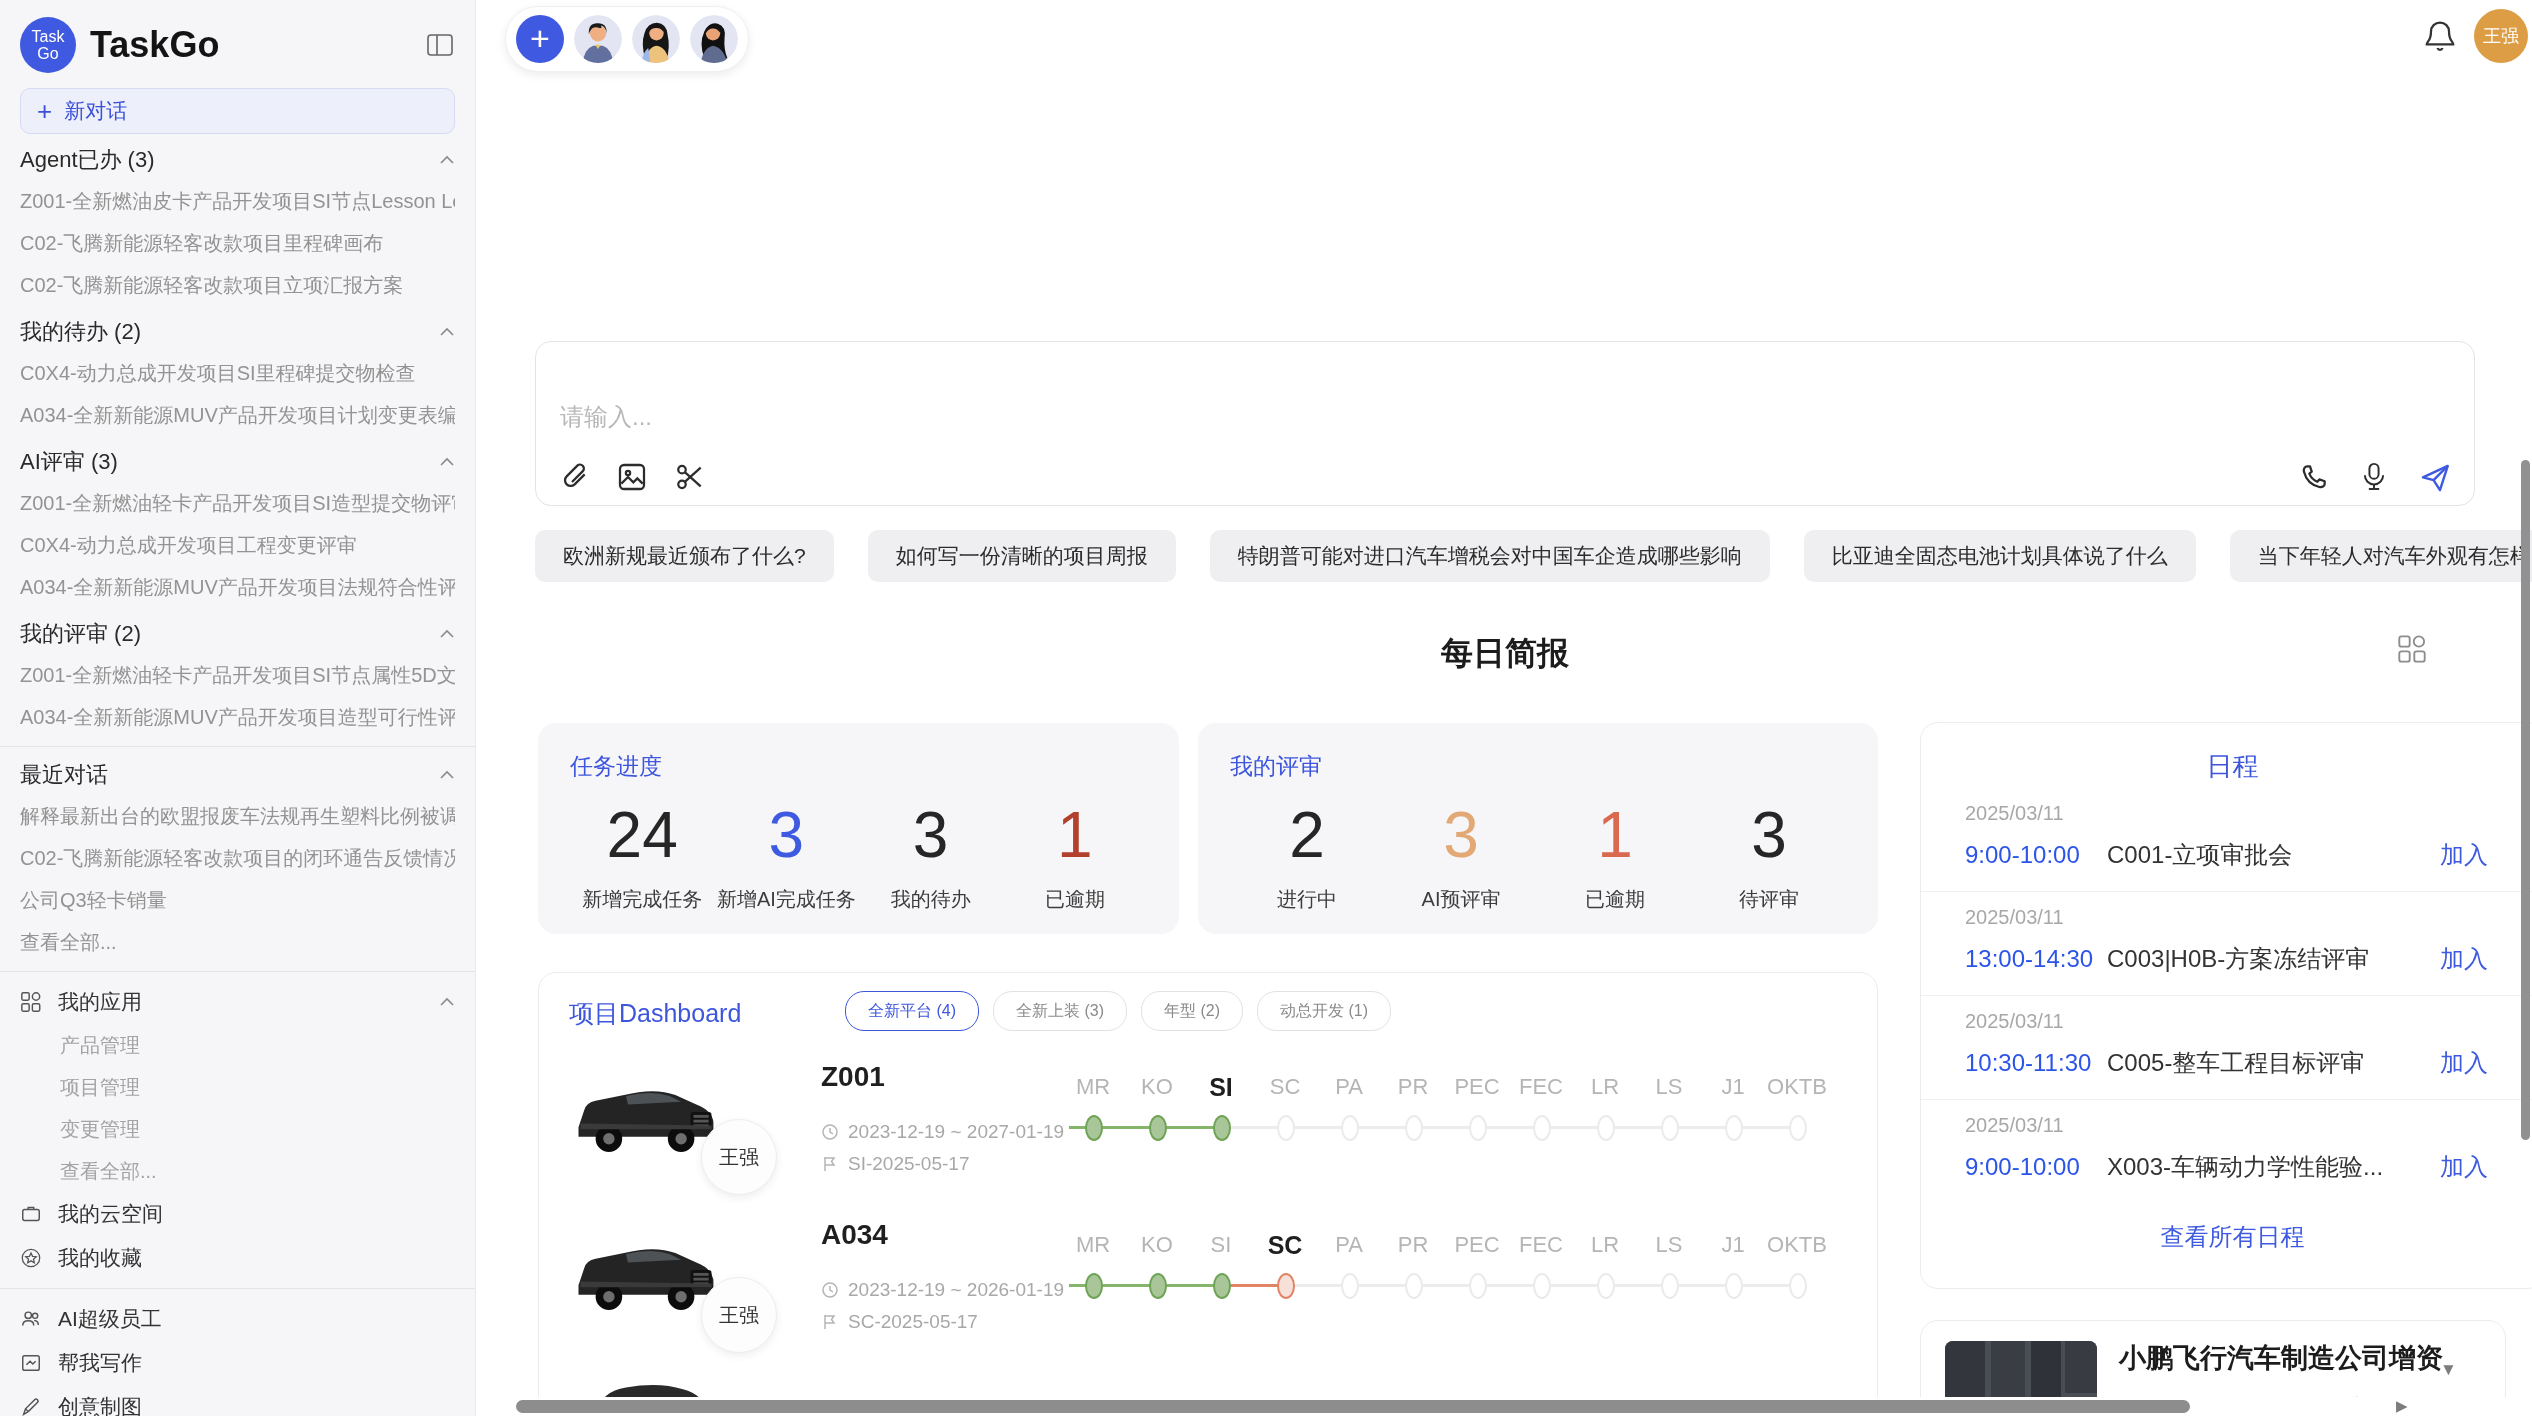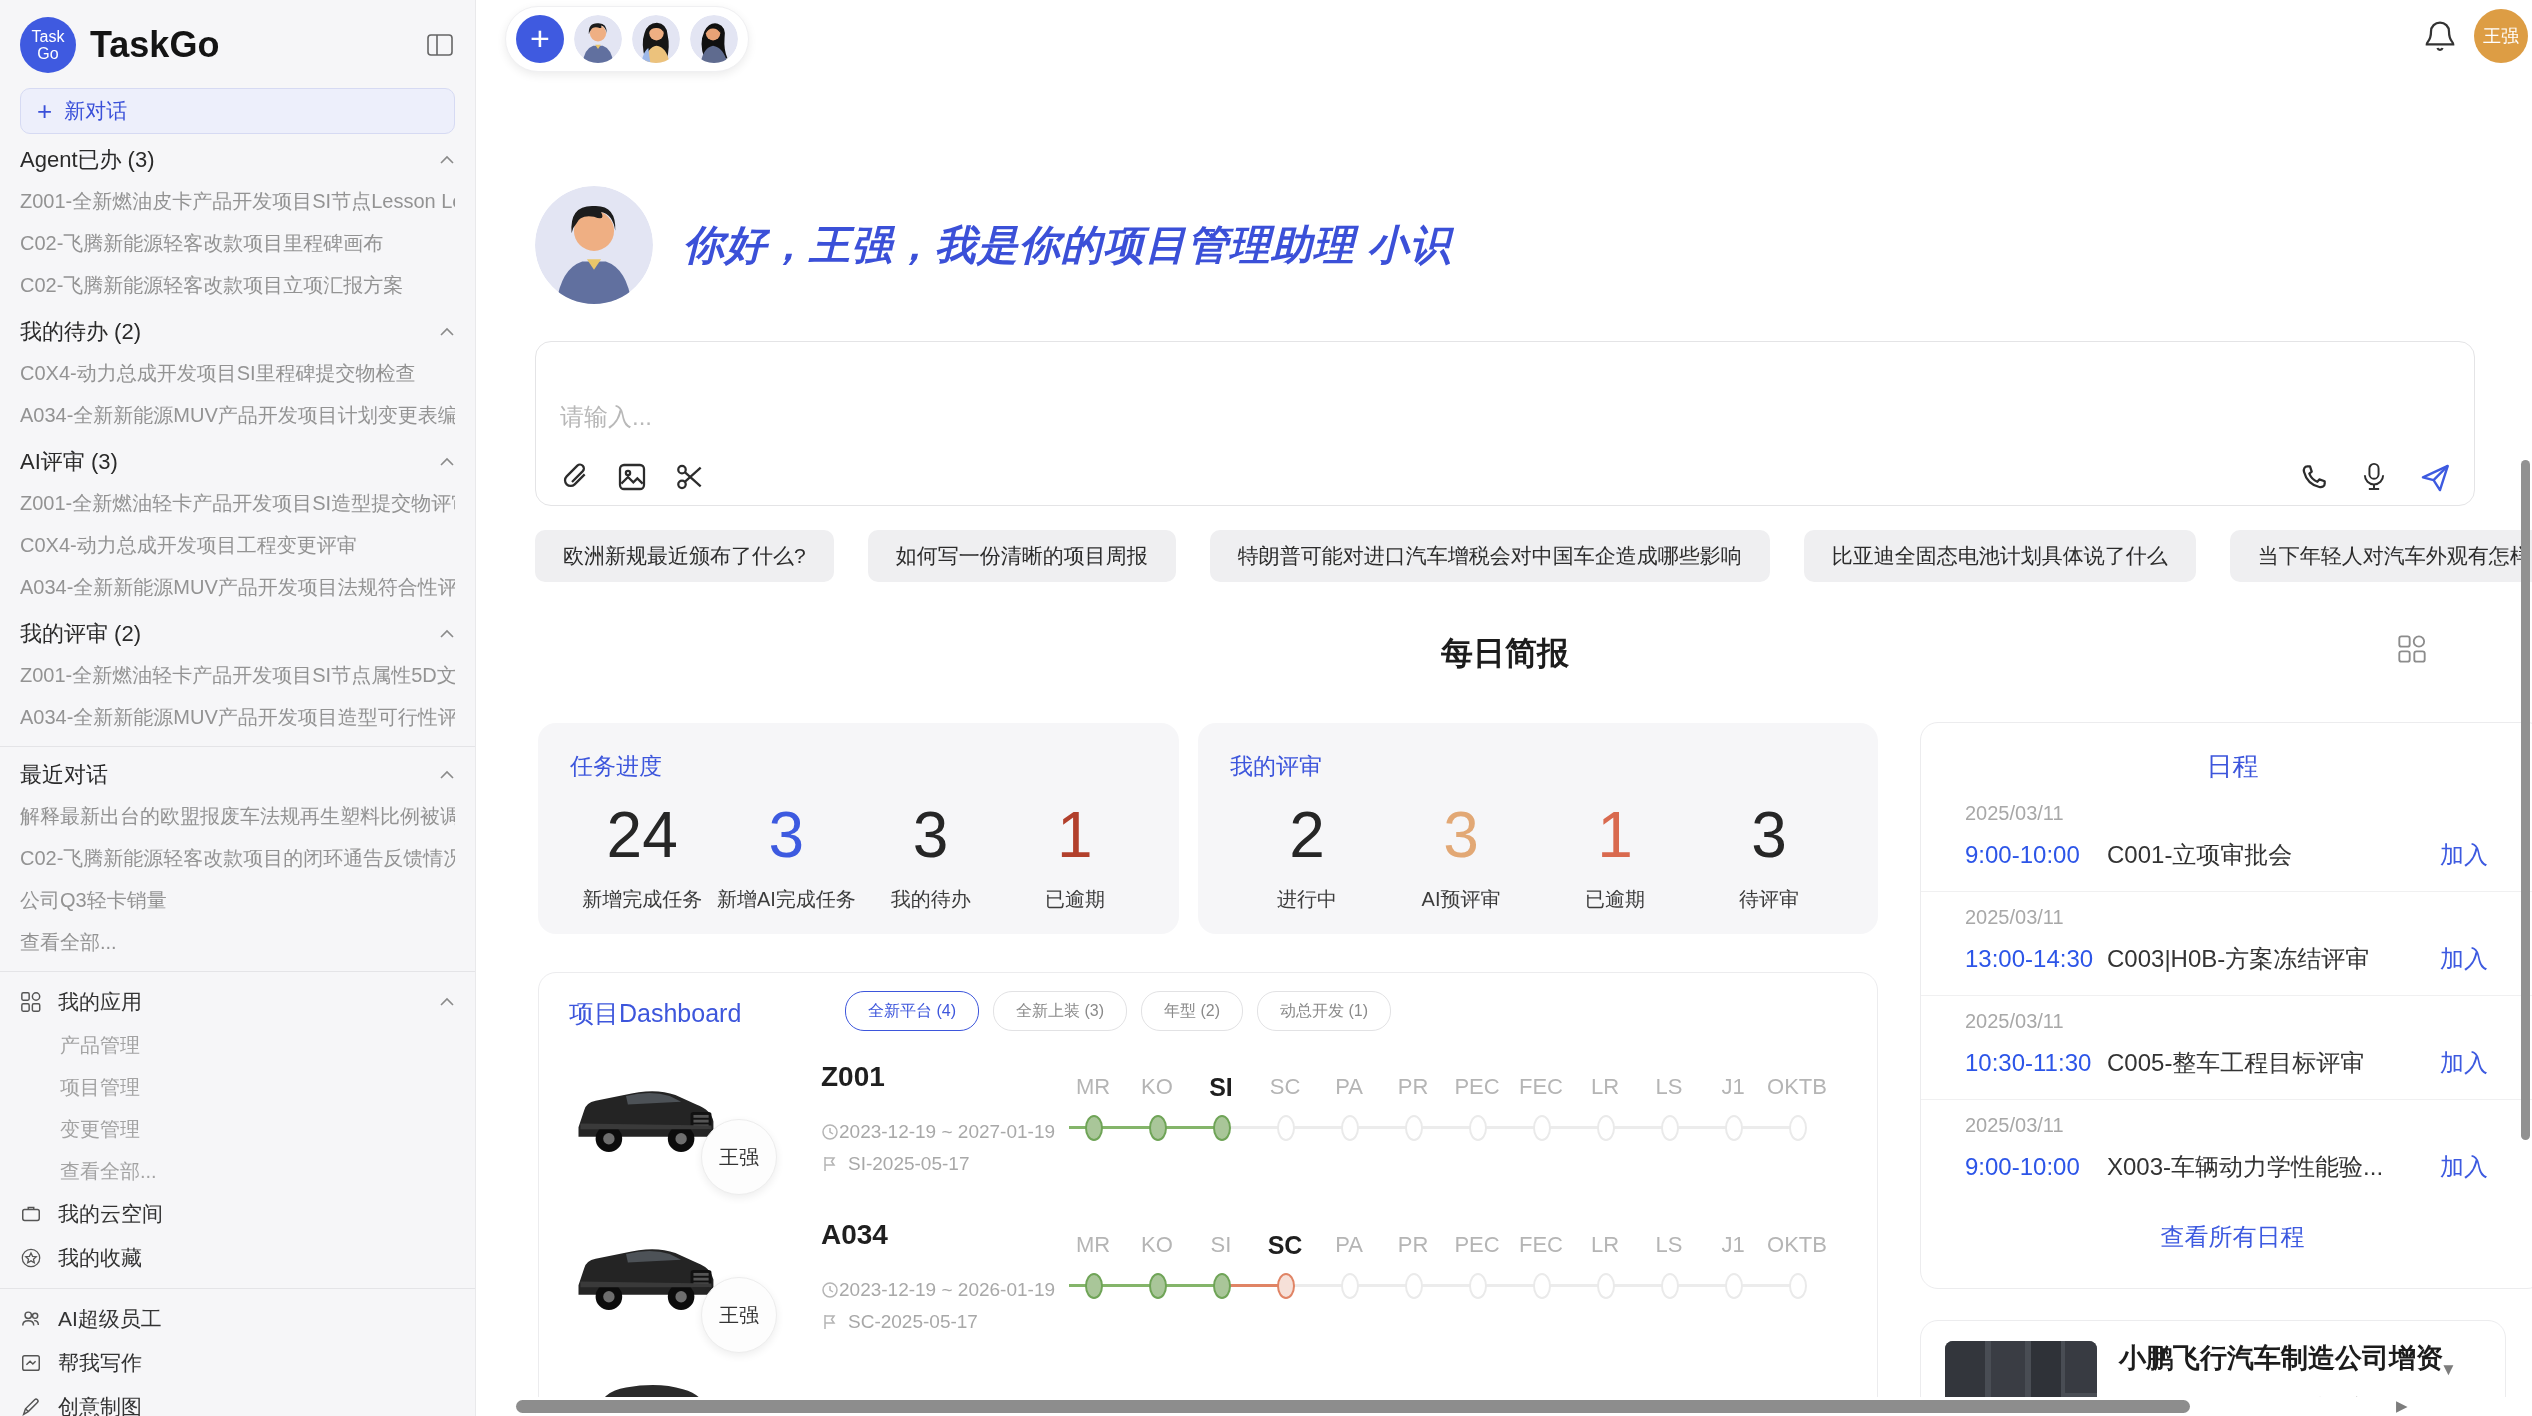--- a/index.html
+++ b/index.html
@@ -86,21 +86,21 @@
   .dchip{height:38px;border:1px solid #e2e2e4;border-radius:19px;background:#fff;display:inline-flex;
          align-items:center;padding:0 22px;font-size:16px;color:#8a8a8a;cursor:pointer;white-space:nowrap;}
   .dchip.active{border-color:#3d56dc;color:#3d56dc;}
   .proj-row{position:absolute;left:0;width:100%;height:158px;}
   .pr1{top:80px;} .pr2{top:238px;}
   .truck{position:absolute;left:30px;top:12px;width:152px;height:98px;}
   .owner-badge{position:absolute;left:162px;top:66px;width:74px;height:74px;border-radius:50%;
                background:#fdfdfd;border:1px solid #ededed;box-shadow:0 3px 8px rgba(0,0,0,.07);
                display:flex;align-items:center;justify-content:center;font-size:20px;color:#333;z-index:3;}
   .p-name{position:absolute;left:282px;top:8px;font-size:28px;font-weight:700;color:#1f1f1f;}
-  .p-date{position:absolute;left:282px;top:68px;display:flex;align-items:center;
+  .p-date{position:absolute;left:282px;top:68px;display:flex;align-items:center;gap:9px;
           font-size:19px;color:#a8a8a8;}
   .p-flag{position:absolute;left:282px;top:100px;display:flex;align-items:center;gap:9px;
           font-size:19px;color:#a8a8a8;}
   .mini-ic{width:18px;height:18px;flex:none;}
   .ms-track{position:absolute;left:522px;top:18px;width:768px;}
   .ms-labels{display:flex;}
   .ml{width:64px;text-align:center;font-size:22px;color:#b5b5b5;line-height:32px;}
   .ml.on{color:#1f1f1f;font-weight:700;font-size:25px;}
   .ms-dots{position:relative;height:36px;margin-top:8px;}
   .ms-line{position:absolute;top:15px;height:3px;background:#ececec;left:8px;width:730px;}
@@ -323,32 +323,20 @@
   </div>
 
   <div class="bell">
     <svg width="36" height="36" viewBox="0 0 24 24" fill="none" stroke="#333" stroke-width="1.5">
       <path d="M18 9 a6 6 0 0 0-12 0 c0 6.5-2.8 6.5-2.8 8.5 h17.6 c0-2-2.8-2-2.8-8.5"></path>
       <path d="M10.3 20 a1.8 1.8 0 0 0 3.4 0"></path>
     </svg>
   </div>
   <div class="user-badge">王强</div>
 
-  <div class="greet">
-    <div class="greet-av">
-      <svg viewBox="0 0 100 100" width="118" height="118">
-        <circle cx="50" cy="50" r="50" fill="#e3e5f3"></circle>
-        <path d="M18 100 Q22 70 40 64 L60 64 Q78 70 82 100 Z" fill="#61709f"></path>
-        <path d="M44 62 L50 71 L56 62 Z" fill="#e9c66a"></path>
-        <circle cx="50" cy="38" r="17" fill="#efaf83"></circle>
-        <path d="M31 40 Q29 16 50 17 Q69 16 68 38 Q66 24 56 22 Q60 30 50 26 Q38 24 35 32 Q32 35 31 40 Z" fill="#1c1c1c"></path>
-      </svg>
-    </div>
-    <div class="greet-text">你好，王强，我是你的项目管理助理 小识</div>
-  </div>
 
   <div class="composer">
     <input type="text" placeholder="请输入..." style="">
     <div class="c-left">
       <span class="cicon">
         <svg width="32" height="32" viewBox="0 0 24 24" fill="none" stroke="#2c2c2c" stroke-width="1.7">
           <path d="M20 10 L12.5 17.5 a4.2 4.2 0 0 1-6-6 L14.5 3.5 a2.9 2.9 0 0 1 4.1 4.1 L10.5 15.7"></path>
         </svg>
       </span>
       <span class="cicon">

